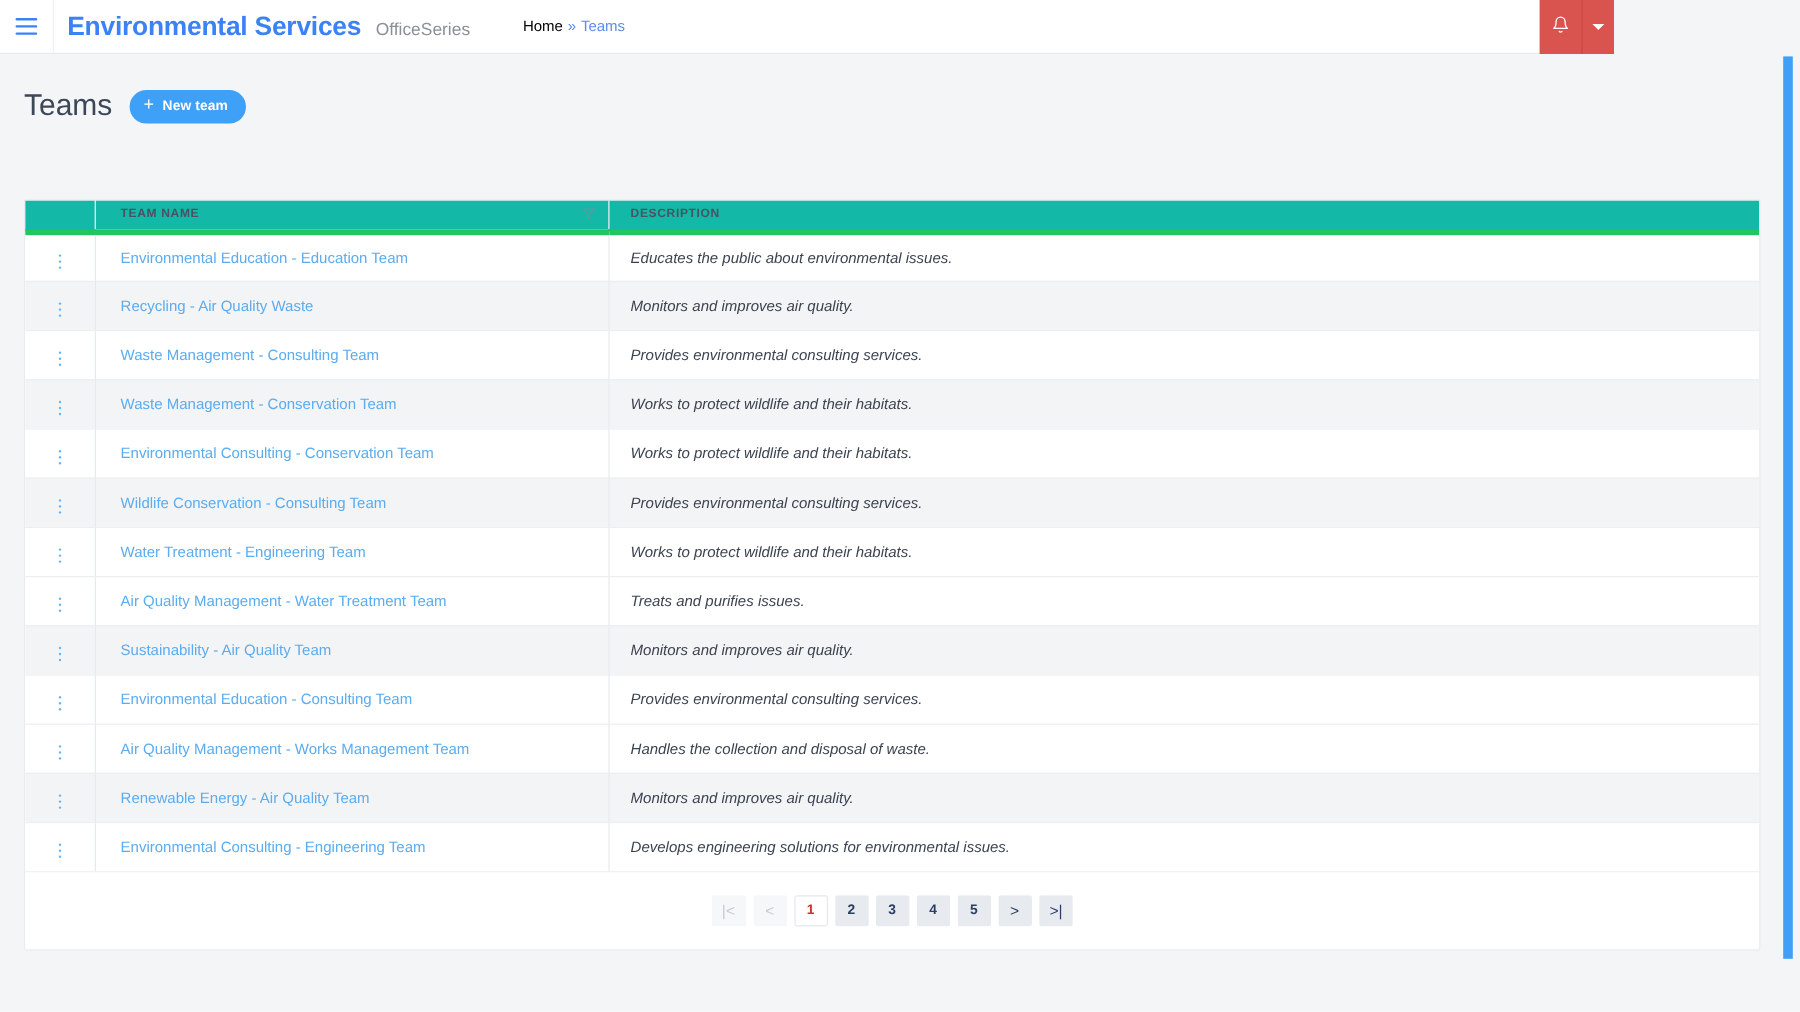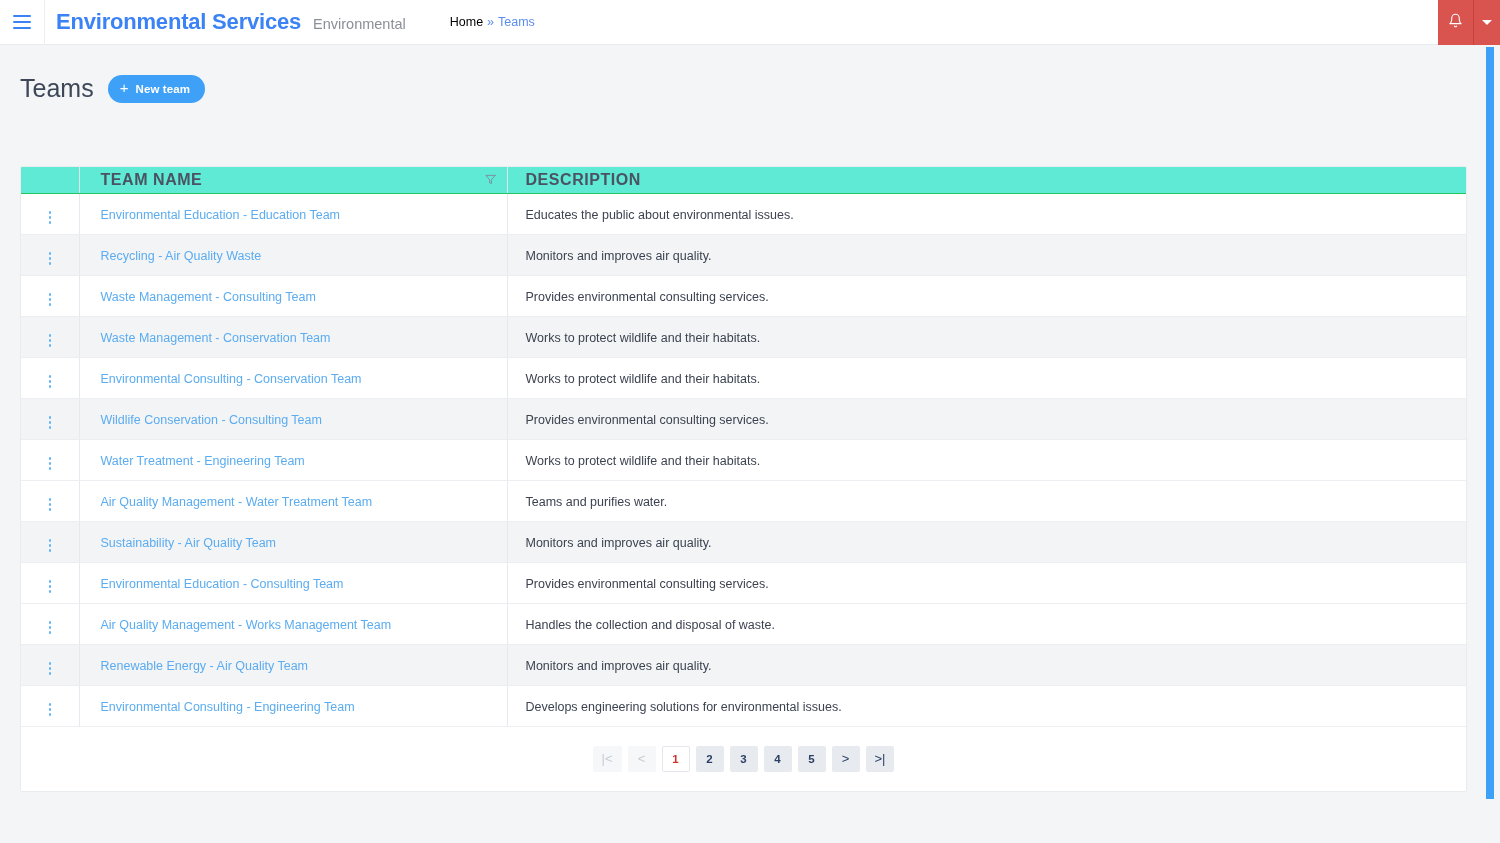--- a/index.html
+++ b/index.html
@@ -19,21 +19,21 @@
   }
 
   
   .topbar {
     position: relative;
     height: 45px;
     background: #ffffff;
     border-bottom: 1px solid #e7eaee;
     display: flex;
     align-items: center;
-    width: 1500px;
+    width: 1345px;
   }
 
   .hamburger {
     width: 44px;
     height: 44px;
     display: flex;
     flex-direction: column;
     justify-content: center;
     align-items: center;
     gap: 4px;
@@ -190,30 +190,30 @@
     overflow: hidden;
   }
 
   table.grid {
     width: 100%;
     border-collapse: collapse;
     table-layout: fixed;
   }
 
   table.grid thead th {
-    background: #5eead4;
+    background: #14b8a6;
     height: 26px;
-    font-size: 16px;
+    font-size: 10px;
     font-weight: bold;
     letter-spacing: 0.55px;
     color: #4a5263;
     text-align: left;
     vertical-align: middle;
     padding: 0;
-    border-bottom: 1px solid #22c55e;
+    border-bottom: 5px solid #22c55e;
   }
   th.col-kebab { width: 58px; border-right: 1px solid #dfe4ea; }
   th.col-name  { width: 428px; border-right: 1px solid #dfe4ea; padding-left: 21px !important; position: relative; }
   th.col-desc  { padding-left: 18px !important; }
 
   .th-name-inner {
     display: flex;
     align-items: center;
     justify-content: space-between;
     padding-right: 10px;
@@ -267,20 +267,21 @@
 
   .team-link {
     font-size: 12.5px;
     color: #5bacf0;
     text-decoration: none;
     cursor: pointer;
   }
   .desc-text {
     font-size: 12.5px;
     color: #3c4350;
+    font-style: italic;
   }
 
   
   .pager-row {
     height: 64px;
     background: #ffffff;
     display: flex;
     align-items: center;
     justify-content: center;
     gap: 6px;
@@ -341,21 +342,21 @@
   <div class="hamburger">
     <span></span>
     <span></span>
     <span></span>
   </div>
 
   <div class="topbar-divider"></div>
 
   <div class="brand">
     <span class="brand-title">Environmental Services</span>
-    <span class="brand-sub">Environmental</span>
+    <span class="brand-sub">OfficeSeries</span>
   </div>
 
   <div class="breadcrumb">
     <a href="#">Home</a>
     <span class="sep">»</span>
     <span class="crumb-current">Teams</span>
   </div>
 
   <div class="topbar-spacer"></div>
 
@@ -468,21 +469,21 @@
             <td class="cell-name"><a class="team-link" href="#">Water Treatment - Engineering Team</a></td>
             <td class="cell-desc"><span class="desc-text">Works to protect wildlife and their habitats.</span></td>
           </tr>
           <tr class="odd">
             <td class="cell-kebab"><span class="kebab">
                 <i></i>
                 <i></i>
                 <i></i>
               </span></td>
             <td class="cell-name"><a class="team-link" href="#">Air Quality Management - Water Treatment Team</a></td>
-            <td class="cell-desc"><span class="desc-text">Teams and purifies water.</span></td>
+            <td class="cell-desc"><span class="desc-text">Treats and purifies issues.</span></td>
           </tr>
           <tr class="even">
             <td class="cell-kebab"><span class="kebab">
                 <i></i>
                 <i></i>
                 <i></i>
               </span></td>
             <td class="cell-name"><a class="team-link" href="#">Sustainability - Air Quality Team</a></td>
             <td class="cell-desc"><span class="desc-text">Monitors and improves air quality.</span></td>
           </tr>

